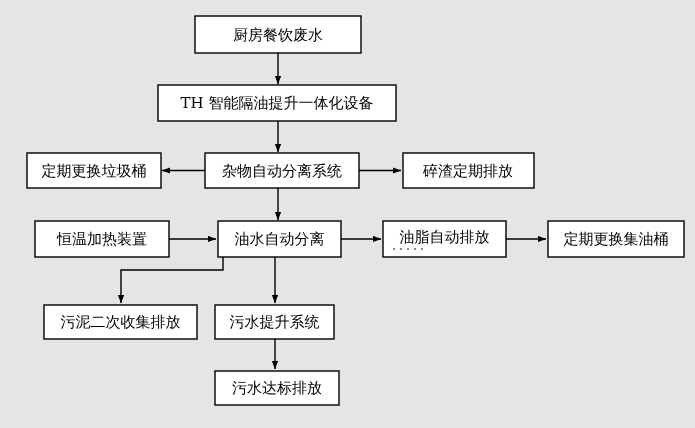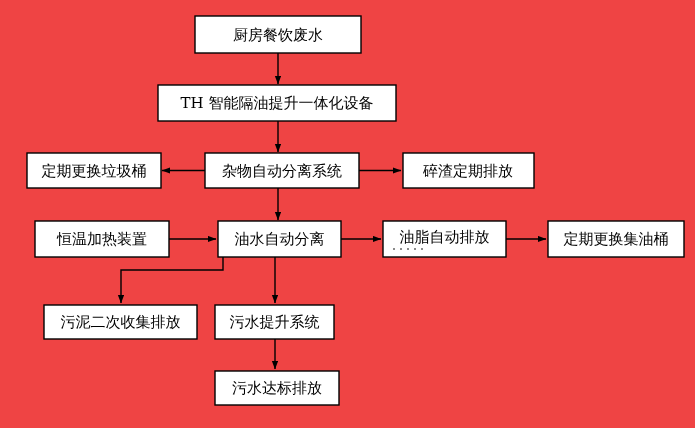--- a/index.html
+++ b/index.html
@@ -7,21 +7,21 @@
     padding: 0;
     background: #ffffff;
   }
   body {
     font-family: "DejaVu Sans", sans-serif;
   }
   #flow-root {
     position: relative;
     width: 695px;
     height: 428px;
-    background: #ef4444;
+    background: #e5e5e5;
     overflow: hidden;
   }
   svg#flow-svg {
     position: absolute;
     left: 0;
     top: 0;
     width: 695px;
     height: 428px;
   }
   .node-rect {

